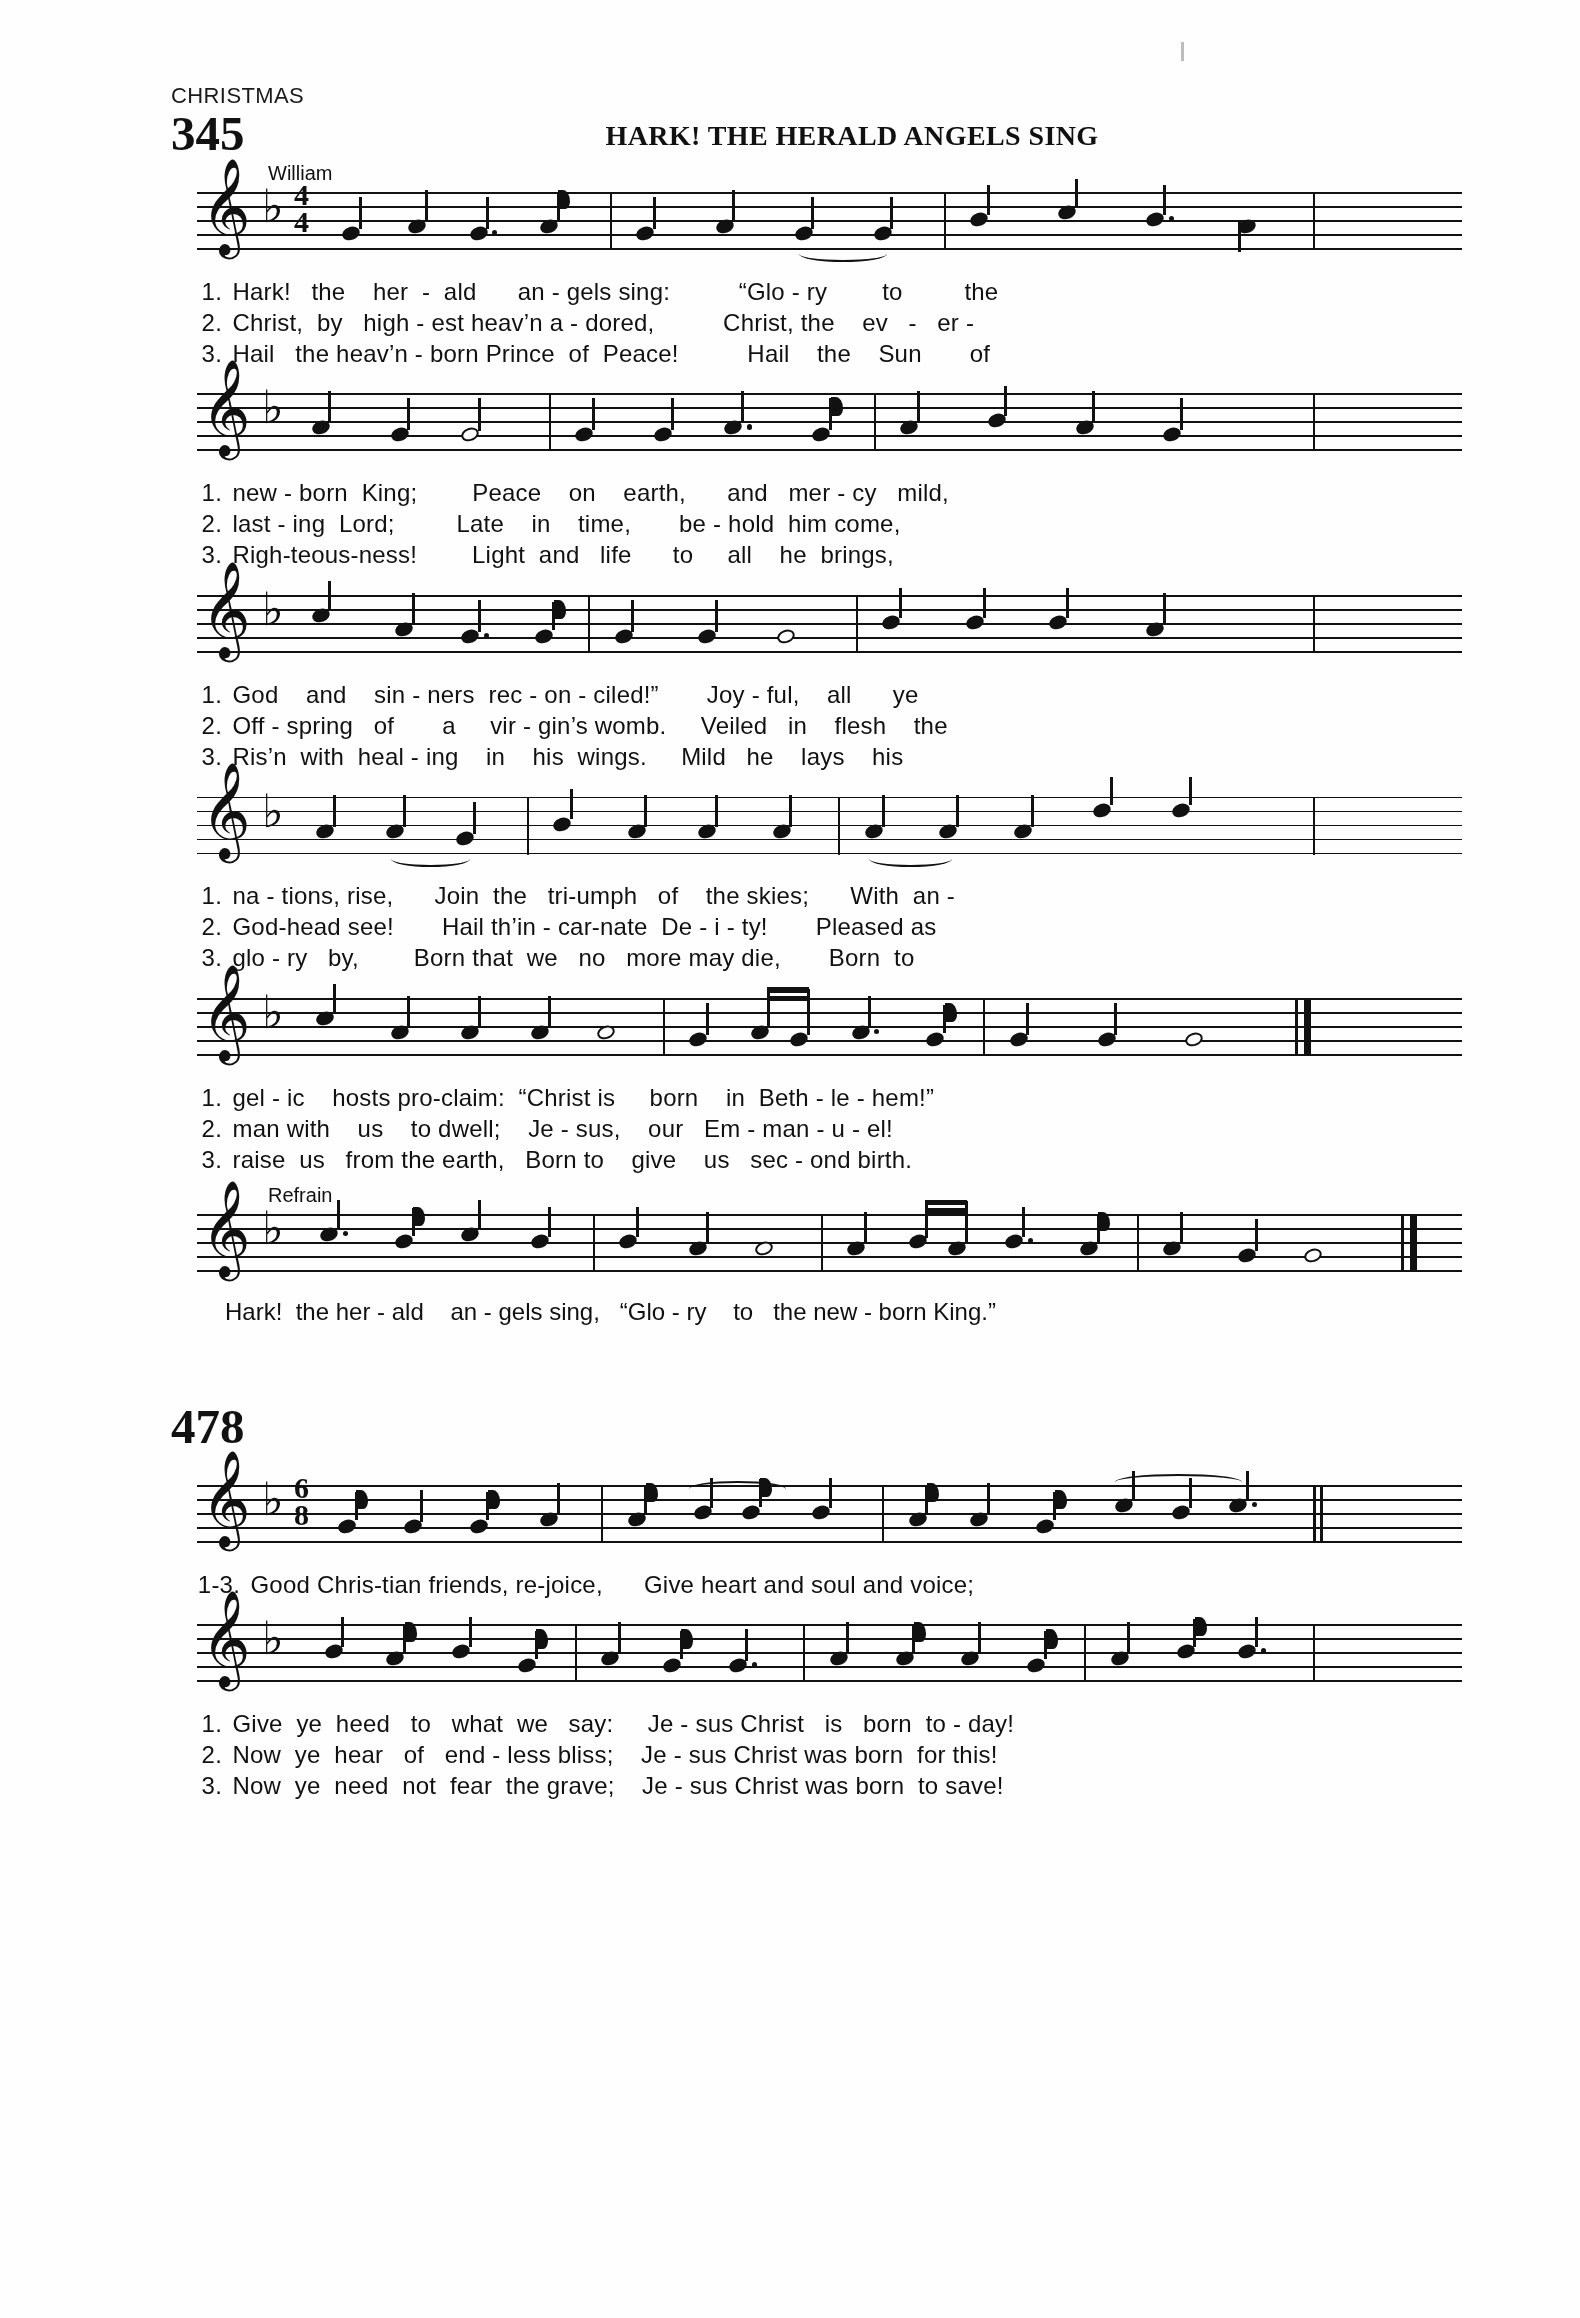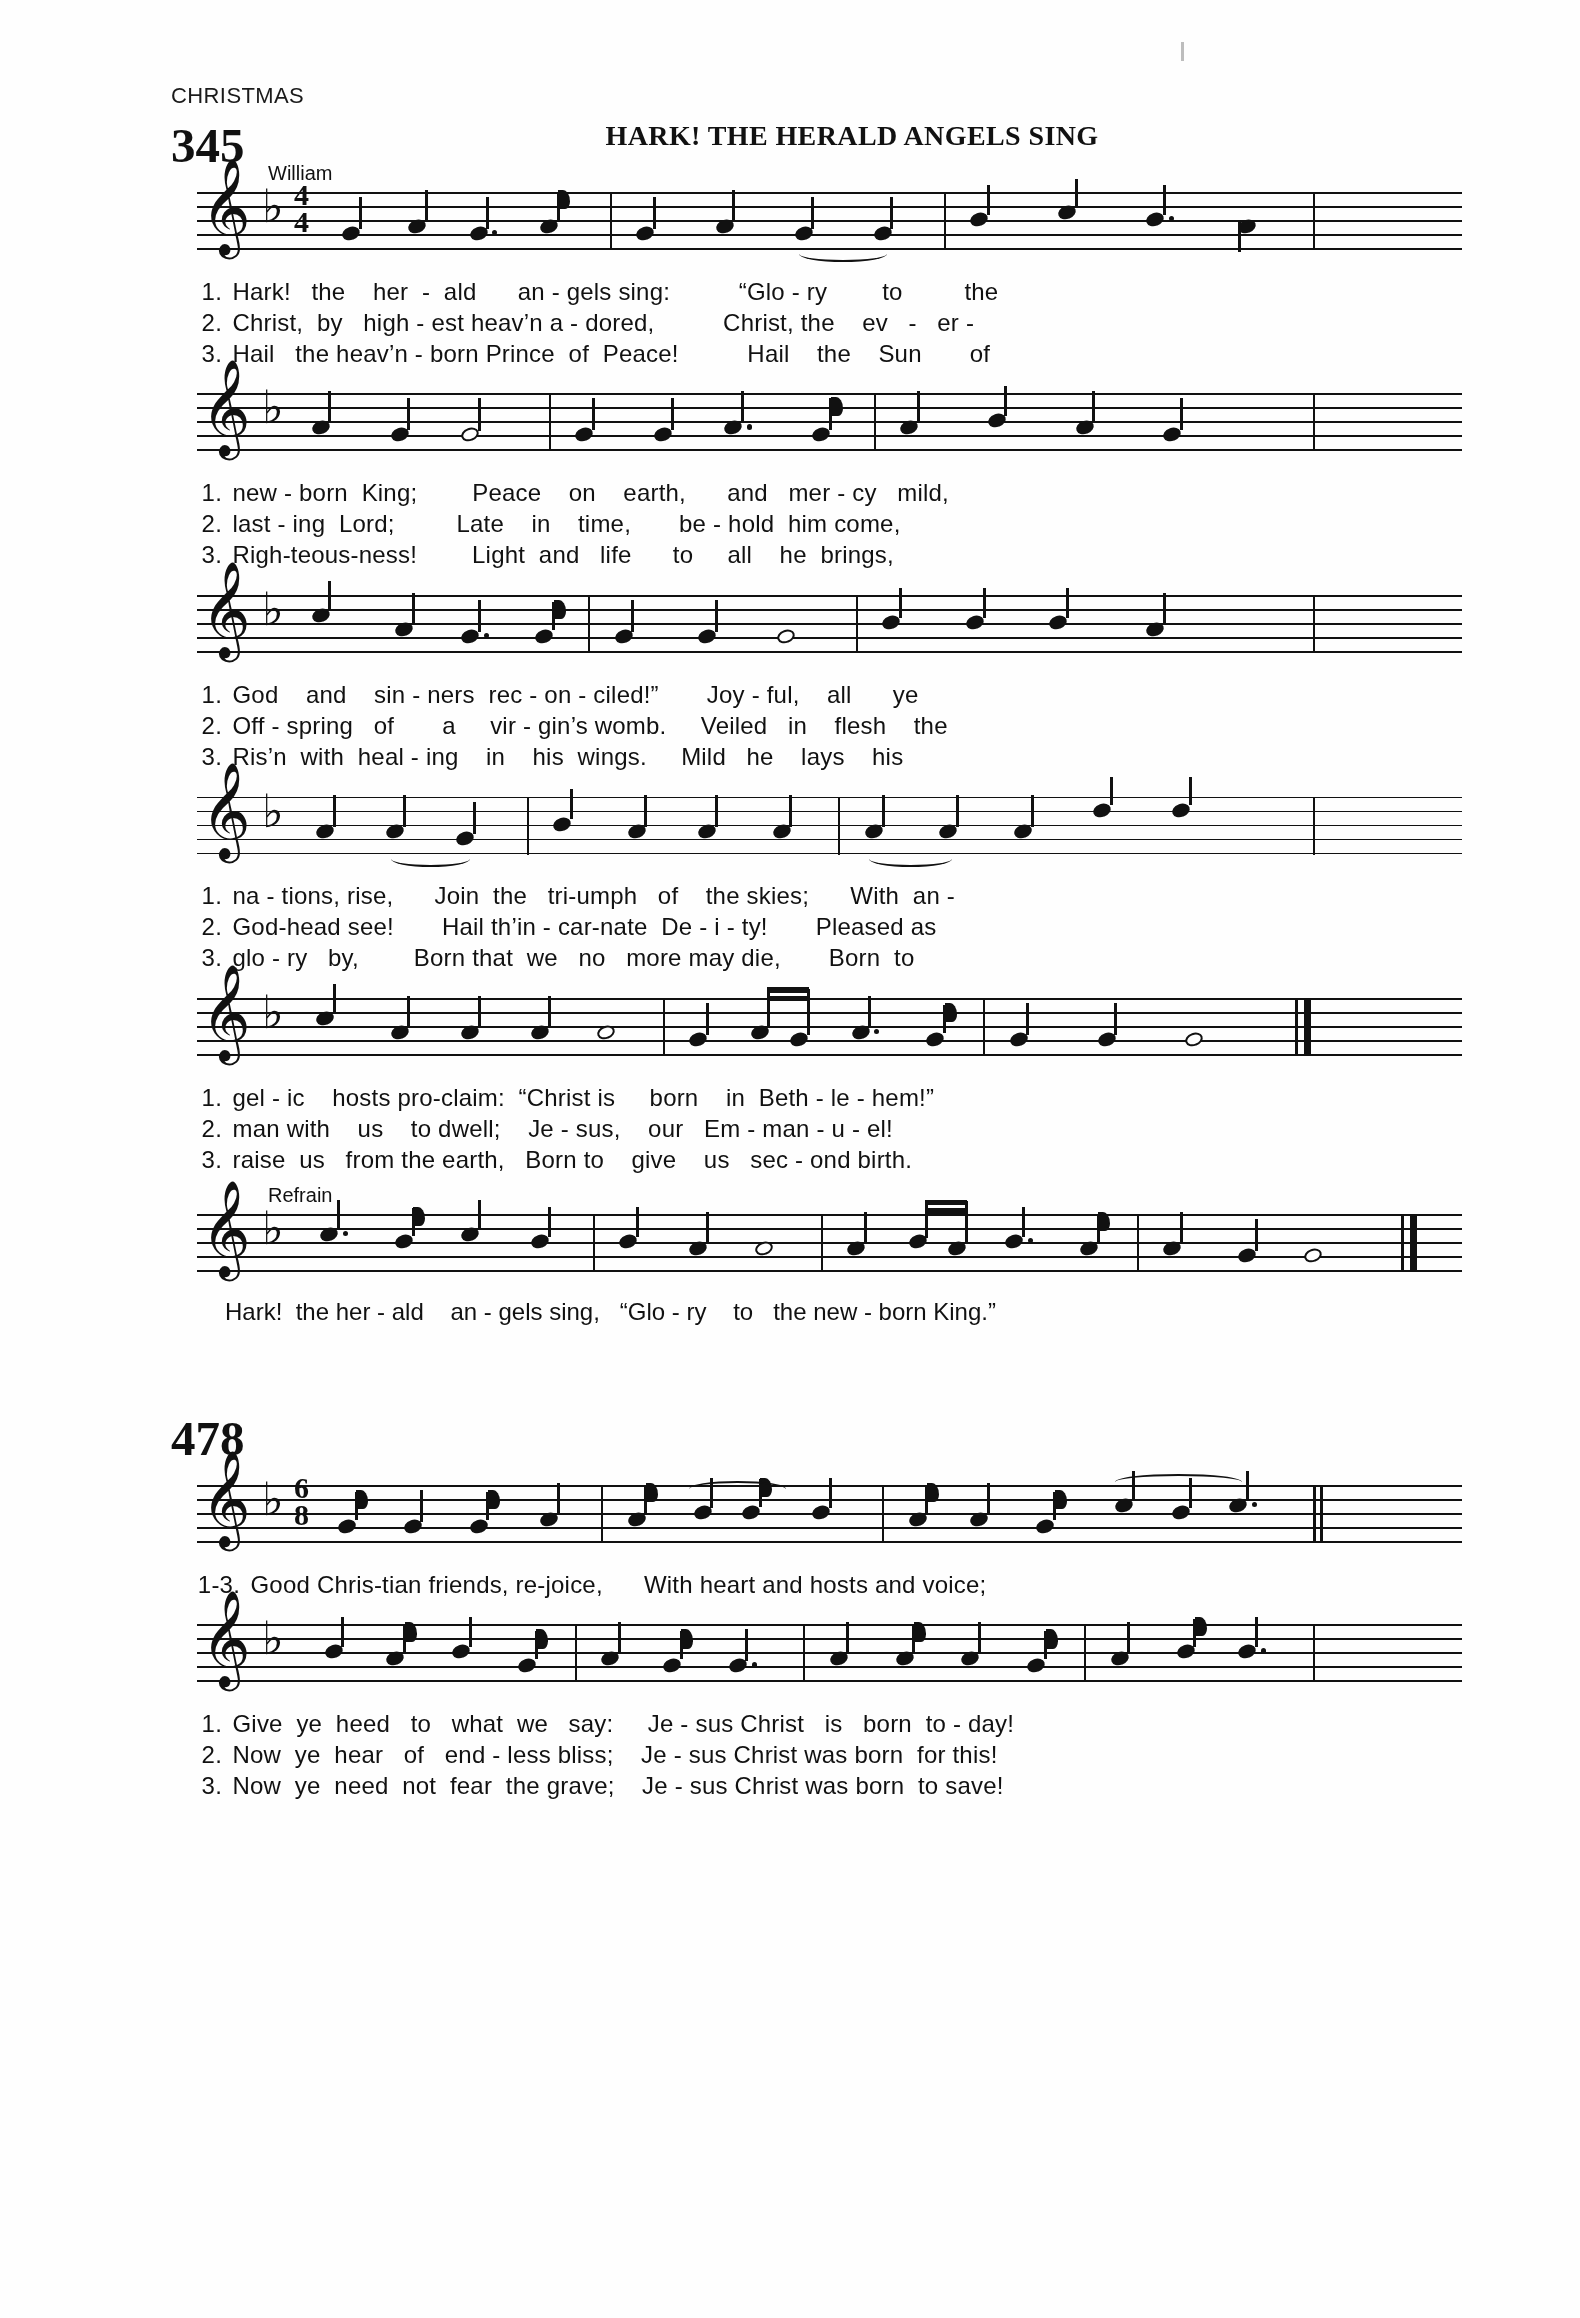--- a/index.html
+++ b/index.html
@@ -35,21 +35,21 @@
     color: #1a1a1a;
     font-family: "Liberation Sans", sans-serif;
   }
   .hymn-head {
     position: relative;
     height: 58px;
   }
   .hymn-number {
     position: absolute;
     left: 0;
-    top: 12px;
+    top: 0;
     font-family: "Liberation Serif", serif;
     font-size: 49px;
     font-weight: 600;
     line-height: 1;
     color: #111;
   }
   .hymn-title {
     position: absolute;
     left: 0;
     right: 0;
@@ -614,21 +614,21 @@
       <div class="note" style="left:1058px;top:30px;"></div>
         <div class="stem" style="left:1075px;top:1.8px;height:30px;"></div>
         <div class="dot" style="left:1081px;top:33px;"></div>
       <div class="slur up" style="left:944px;top:5.3px;width:127px;"></div>
       <div class="endbar" style="left:1142px;width:12.3px;">
         <i style="left:0;width:2.6px;"></i>
           <i style="left:7px;width:2.6px;"></i>
       </div>
     </div>
     <div class="lyrics">
-      <div class="lyric-line"><span class="lyric-num" style="width:69px;">1-3.</span><span class="lyric-text">Good Chris-tian friends, re-joice,      With heart and hosts and voice;</span></div>
+      <div class="lyric-line"><span class="lyric-num" style="width:69px;">1-3.</span><span class="lyric-text">Good Chris-tian friends, re-joice,      Give heart and soul and voice;</span></div>
     </div>
 
     <div class="system">
       <div class="staff">
         <div class="line l1"></div>
           <div class="line l2"></div>
           <div class="line l3"></div>
           <div class="line l4"></div>
           <div class="line l5"></div>
       </div>

